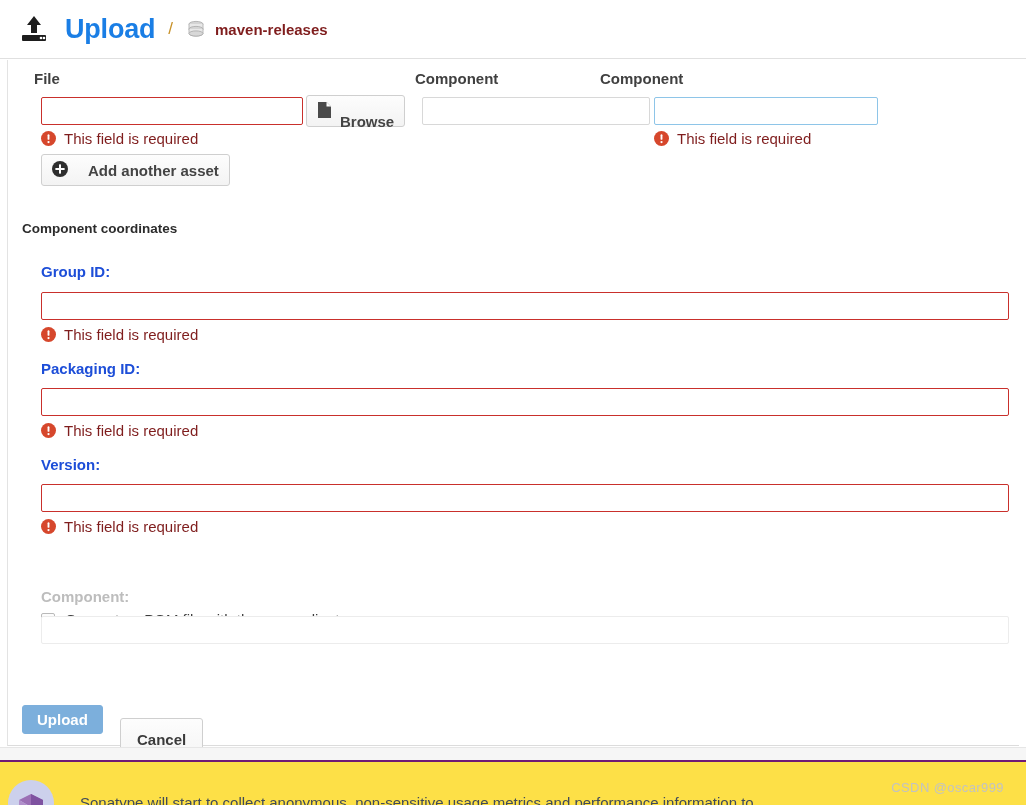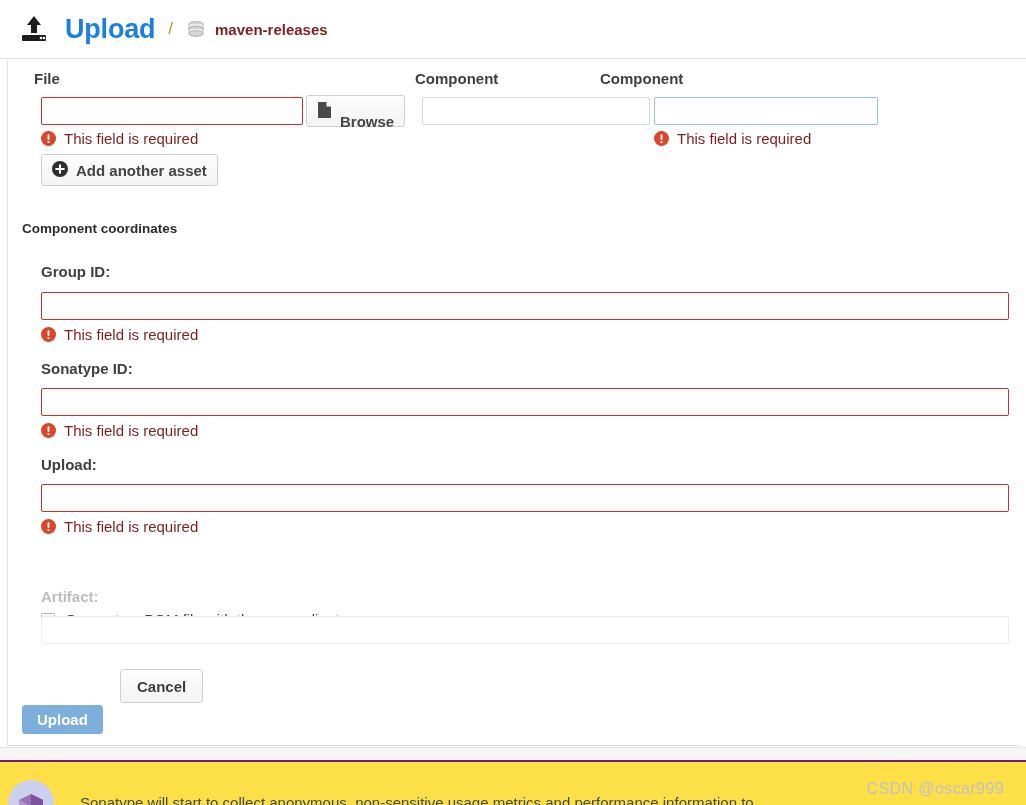--- a/index.html
+++ b/index.html
@@ -82,41 +82,41 @@
     color: #444;
     font-size: 15px;
     font-weight: bold;
     font-family: "Liberation Sans", sans-serif;
     cursor: pointer;
     padding: 0 10px;
   }
   .btn-browse { left: 272px; top: 25px; height: 32px; }
   .btn-browse .lbl { margin-left: 8px; margin-top: 20px; }
   .btn-addasset { left: 7px; top: 84px; height: 32px; }
-  .btn-addasset .lbl { margin-left: 8px; }
+  .btn-addasset .lbl { margin-left: 20px; }
 
   .err {
     position: absolute;
     display: flex; align-items: center;
     font-size: 15px; color: #7f1d1d;
     white-space: nowrap;
   }
   .err .eicon { width: 15px; height: 15px; margin-right: 8px; flex: 0 0 auto; }
   .err-file { left: 7px;  top: 60px; }
   .err-ext  { left: 620px; top: 60px; }
 
   
   .section-title {
     position: absolute; left: 14px; top: 161px;
     font-size: 13.5px; font-weight: bold; color: #2c2c2c;
   }
 
   .coord { position: absolute; left: 26px; width: 975px; }
   .coord .clabel {
-    position: absolute; left: 7px; font-size: 15px; font-weight: bold; color: #404040;
+    position: absolute; left: 7px; font-size: 15px; font-weight: bold; color: #1d4ed8;
   }
   .coord .clabel.dim { color: #bdbdbd; }
   .cinput {
     position: absolute; left: 7px; width: 968px; height: 28px;
   }
 
   .chk-row { position: absolute; left: 33px; top: 551px; display: flex; align-items: center; }
   .chk-box {
     width: 14px; height: 14px; border: 1px solid #b9b9b9; border-radius: 2px;
     background: #fcfcfc; flex: 0 0 auto;
@@ -126,21 +126,21 @@
   .footer-sep {
     position: absolute; left: 14px; top: 683px; width: 992px; height: 1px;
     background: transparent;
   }
   .btn-upload {
     left: 14px; top: 645px; height: 29px;
     background: #7cafdc; border: 1px solid #7cafdc; color: #fff;
     font-size: 15px; font-weight: bold; padding: 0 14px;
   }
   .btn-cancel {
-    left: 112px; top: 609px; height: 34px;
+    left: 112px; top: 658px; height: 43px;
     background: linear-gradient(#fdfdfd,#f4f4f4); border:1px solid #cfcfcf;
     color:#3b3b3b; font-size:15px; font-weight:bold; padding: 2px 16px;
   }
 
   
   .bottom-strip {
     position: absolute; left: 0; top: 747px; width: 1026px; height: 58px;
     background: #f6f6f6;
     border-top: 1px solid #e6e6e6;
   }
@@ -155,21 +155,21 @@
     border-radius: 50%; background: #ccd0ec;
     display: flex; align-items: center; justify-content: center;
     overflow: hidden;
   }
   .banner-text {
     position: absolute; left: 80px; top: 32px;
     font-size: 15px; color: #3f4a5a; white-space: nowrap;
   }
   .watermark {
     position: absolute; right: 22px; top: 780px;
-    font-size: 16px; color: #c2c2c2; letter-spacing: 0.4px;
+    font-size: 13px; color: #c2c2c2; letter-spacing: 0.4px;
     font-family: "Liberation Sans", sans-serif;
     text-align: right;
   }
 </style>
 </head>
 <body>
 
 <div class="page">
 
   <div class="header">
@@ -264,56 +264,56 @@
             <circle cx="8" cy="8" r="8" fill="#d6472c"></circle>
             <rect x="7" y="3.4" width="2" height="6" rx="1" fill="#ffffff"></rect>
             <circle cx="8" cy="11.8" r="1.2" fill="#ffffff"></circle>
           </svg>
         </span>
         <span>This field is required</span>
       </div>
     </div>
 
     <div class="coord" style="top:0;">
-      <div class="clabel" style="top:300px;">Sonatype ID:</div>
+      <div class="clabel" style="top:300px;">Packaging ID:</div>
       <input class="txtinput cinput" style="top: 328px;" type="text" value="">
       <div class="err" style="left:7px; top:362px;">
         <span class="eicon">
           <svg width="15" height="15" viewBox="0 0 16 16">
             <circle cx="8" cy="8" r="8" fill="#d6472c"></circle>
             <rect x="7" y="3.4" width="2" height="6" rx="1" fill="#ffffff"></rect>
             <circle cx="8" cy="11.8" r="1.2" fill="#ffffff"></circle>
           </svg>
         </span>
         <span>This field is required</span>
       </div>
     </div>
 
     <div class="coord" style="top:0;">
-      <div class="clabel" style="top:396px;">Upload:</div>
+      <div class="clabel" style="top:396px;">Version:</div>
       <input class="txtinput cinput" style="top: 424px;" type="text" value="">
       <div class="err" style="left:7px; top:458px;">
         <span class="eicon">
           <svg width="15" height="15" viewBox="0 0 16 16">
             <circle cx="8" cy="8" r="8" fill="#d6472c"></circle>
             <rect x="7" y="3.4" width="2" height="6" rx="1" fill="#ffffff"></rect>
             <circle cx="8" cy="11.8" r="1.2" fill="#ffffff"></circle>
           </svg>
         </span>
         <span>This field is required</span>
       </div>
     </div>
 
     <div class="chk-row">
       <span class="chk-box"></span>
       <span class="chk-label">Generate a POM file with these coordinates</span>
     </div>
 
     <div class="coord" style="top:0;">
-      <div class="clabel dim" style="top:528px;">Artifact:</div>
+      <div class="clabel dim" style="top:528px;">Component:</div>
       <input class="txtinput disabled cinput" style="top: 556px;" type="text" disabled="" value="">
     </div>
 
     <div class="footer-sep"></div>
 
     <div class="btn btn-upload">
       <span>Upload</span>
     </div>
     <div class="btn btn-cancel">
       <span>Cancel</span>

